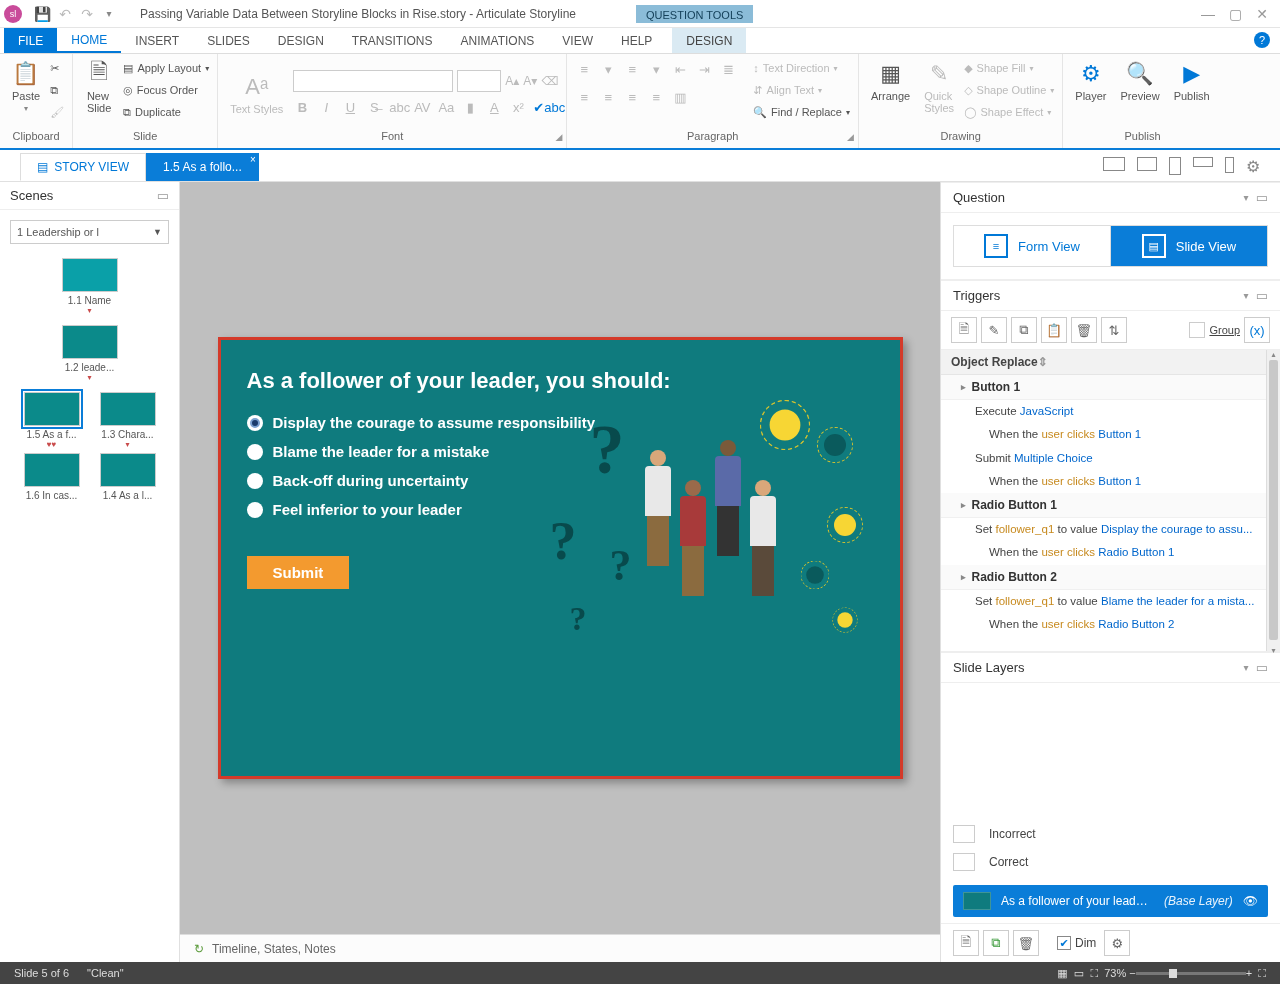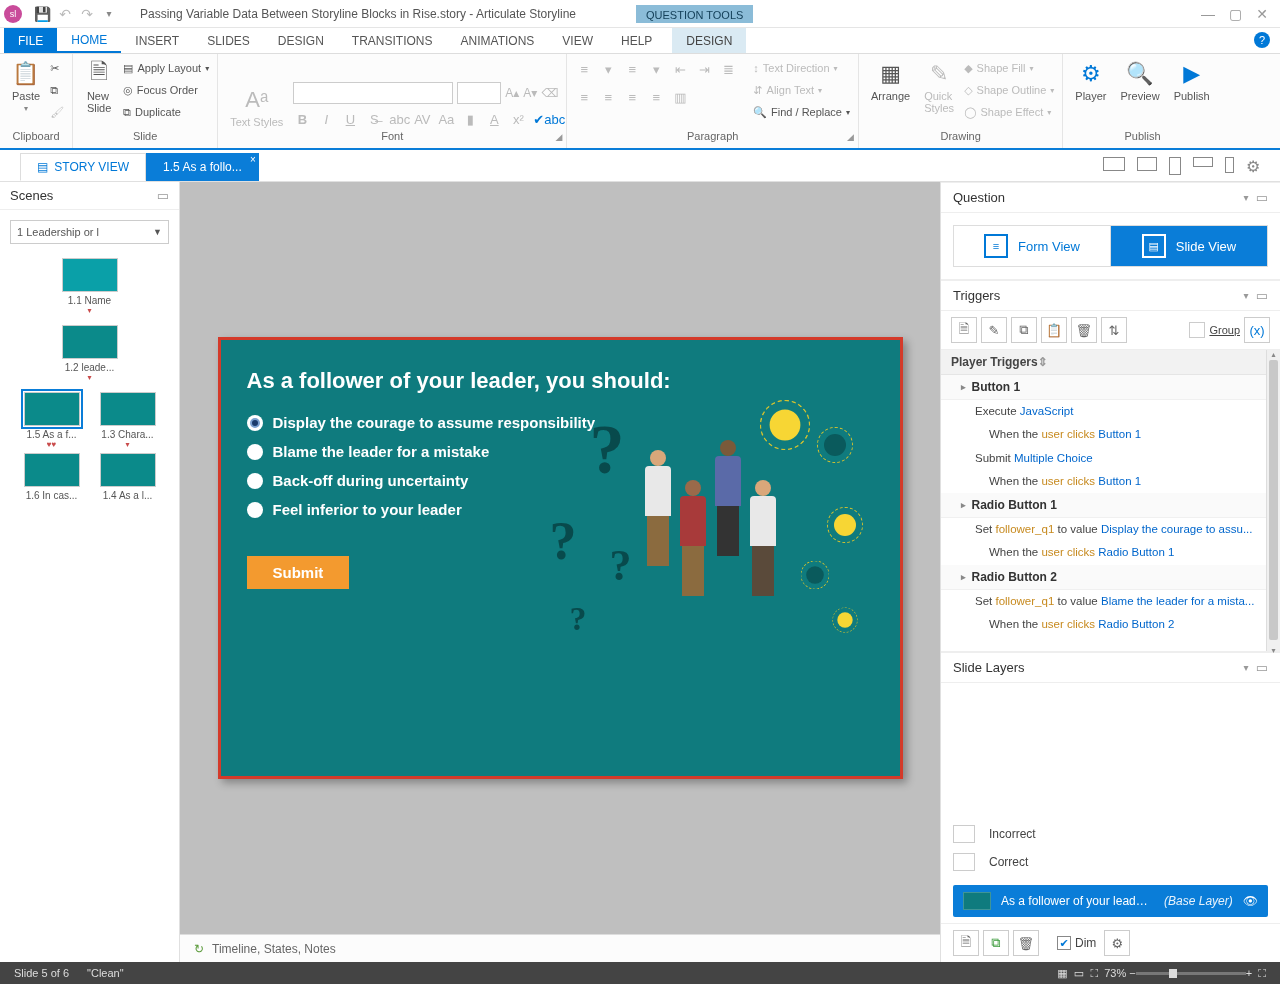--- a/index.html
+++ b/index.html
@@ -201,21 +201,21 @@
         <div>
             <span>⧉</span>
             <span>Duplicate</span>
           </div>
       </div>
     </div>
     <div class="group-label">Slide</div>
   </div>
 
   <div class="group" style="min-width:330px">
-    <div class="group-body" style="flex-direction:row;align-items:flex-end">
+    <div class="group-body" style="flex-direction:row;align-items:center">
       <div class="bigbtn ribbon-disabled">
         <div class="ic">Aᵃ</div>
         <span>Text Styles</span>
       </div>
       <div style="display:flex;flex-direction:column;gap:4px">
         <div style="display:flex;gap:4px;align-items:center">
           <div class="font-combo"></div>
           <div class="size-combo"></div>
           <span class="ribbon-disabled">A▴</span>
           <span class="ribbon-disabled">A▾</span>
@@ -495,21 +495,21 @@
       <div class="tbtn">🗑</div>
       <div class="tbtn">⇅</div>
       <span class="spacer"></span>
       <div style="width:16px;height:16px;border:1px solid #ccc"></div>
       <span style="font-size:11px;text-decoration:underline">Group</span>
       <div class="tbtn" style="color:#0078d7">(x)</div>
     </div>
     <div class="triggers-body">
       <div class="triggers-list">
         <div class="trig-sec-hdr">
-            <span>Player Triggers</span>
+            <span>Object Replace</span>
             <span class="spacer"></span>
             <span style="color:#999">⇕</span>
           </div>
 
         <div class="trig-item-hdr">Button 1</div>
         <div class="trig-line"><span>Execute </span><span class="link">JavaScript</span></div>
         <div class="trig-line sub"><span>When the </span><span class="varname">user clicks</span><span> </span><span class="link">Button 1</span></div>
         <div class="trig-line"><span>Submit </span><span class="link">Multiple Choice</span></div>
         <div class="trig-line sub"><span>When the </span><span class="varname">user clicks</span><span> </span><span class="link">Button 1</span></div>
 

